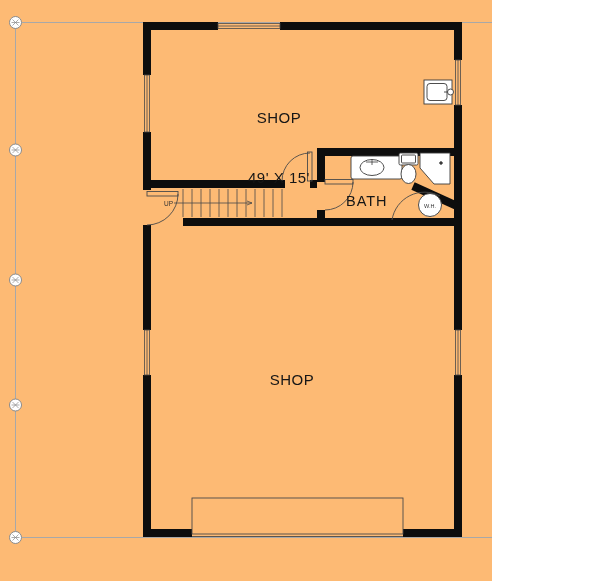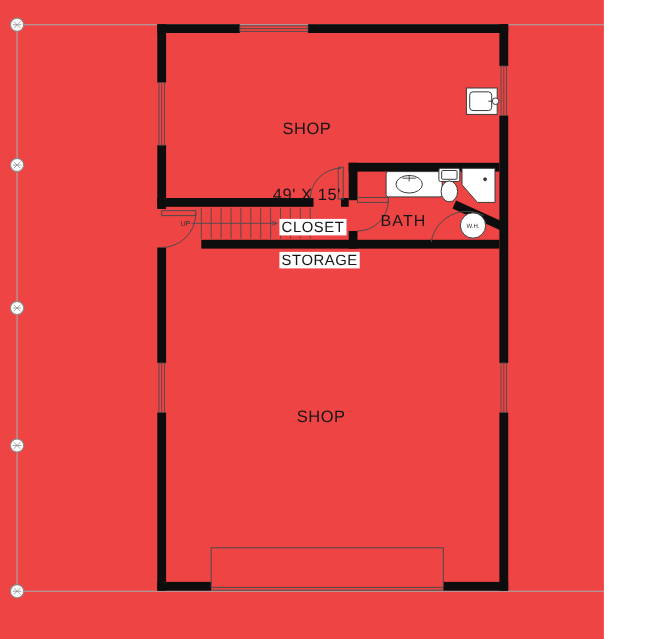--- a/index.html
+++ b/index.html
@@ -1,17 +1,17 @@
 <!DOCTYPE html>
 <html><head>
 <meta charset="utf-8">
 <style>
   html,body{margin:0;padding:0;background:#fff;}
   .canvas{
-    position:relative;width:549px;height:581px;background:#ef4444;
+    position:relative;width:492px;height:581px;background:#fdba74;
     font-family:"Liberation Sans", sans-serif;color:#141414;overflow:hidden;
   }
   .canvas svg{position:absolute;left:0;top:0;}
   .lbl{position:absolute;white-space:pre;color:#161616;}
   .room-lbl{font-size:15px;line-height:20px;text-align:center;letter-spacing:0.5px;}
   .closet-lbl{font-size:13.5px;line-height:15px;letter-spacing:0.5px;}
   .closet-lbl span{display:inline-block;background:#fff;padding:0 2px;}
   .bath-lbl{font-size:14.5px;letter-spacing:1px;}
   .caption{font-size:15.5px;letter-spacing:0.6px;text-align:center;}
 </style>
@@ -178,19 +178,15 @@
     <div>SHOP</div>
     <div>49' X 15'</div>
   </div>
 
   <div class="lbl room-lbl" style="left:232px;top:330px;width:120px;">
     <div>SHOP</div>
   </div>
 
   <div class="lbl bath-lbl" style="left:346px;top:193px;">BATH</div>
 
-  <div class="lbl closet-lbl" style="left:237px;top:184px;">
-    <span>CLOSET</span><br>
-    <span>STORAGE</span>
-  </div>
 
 
 </div>
 
 </body></html>

